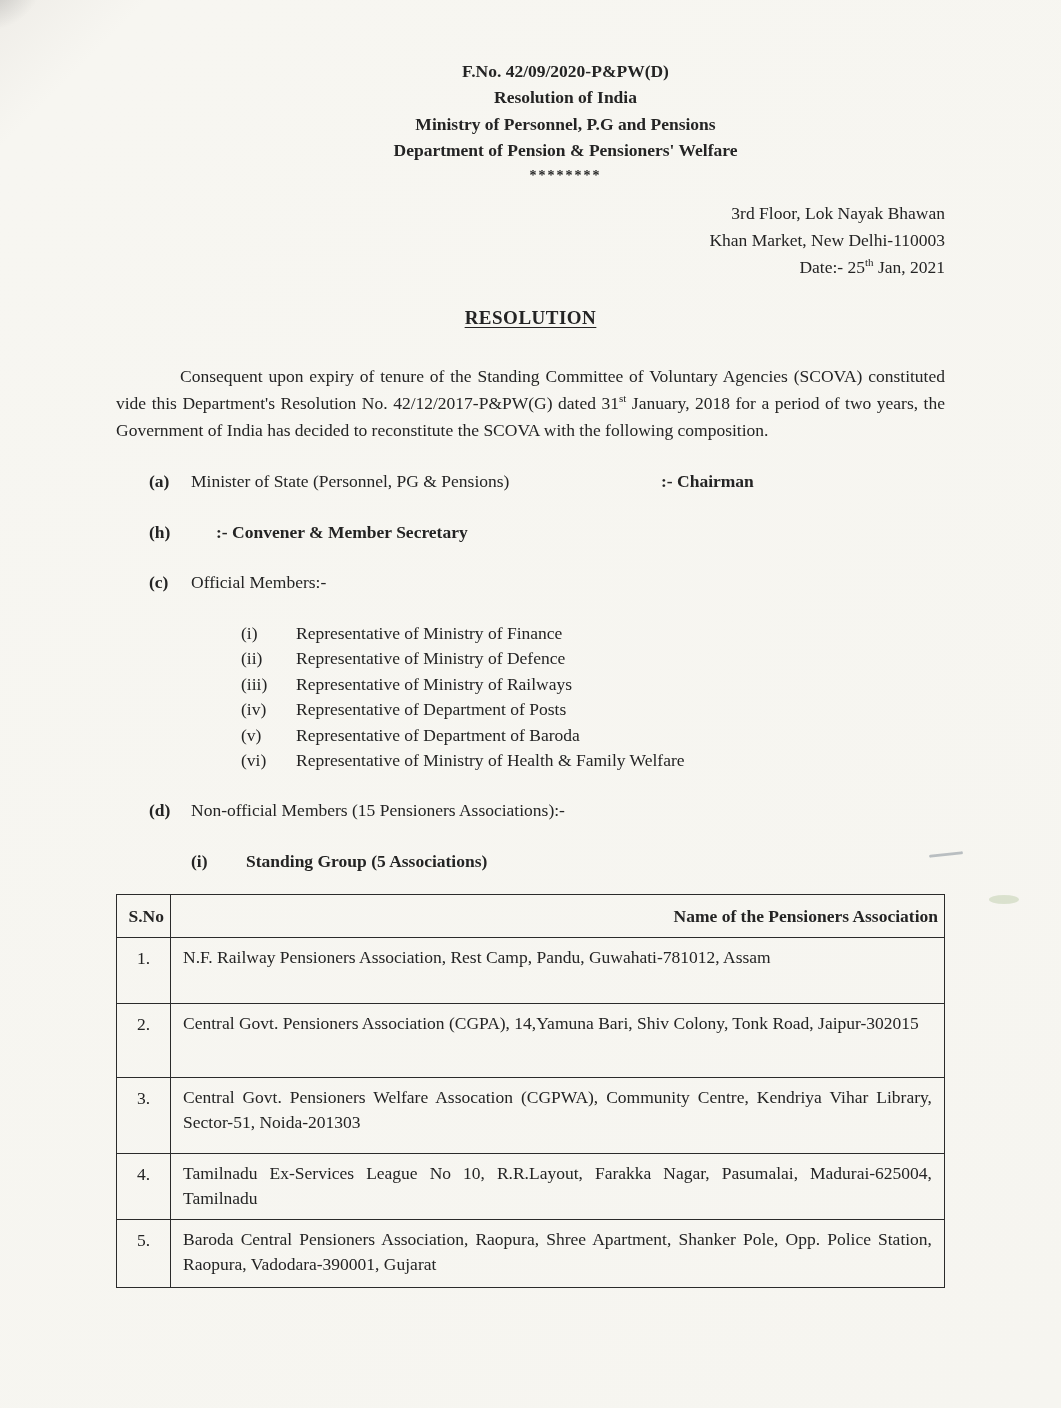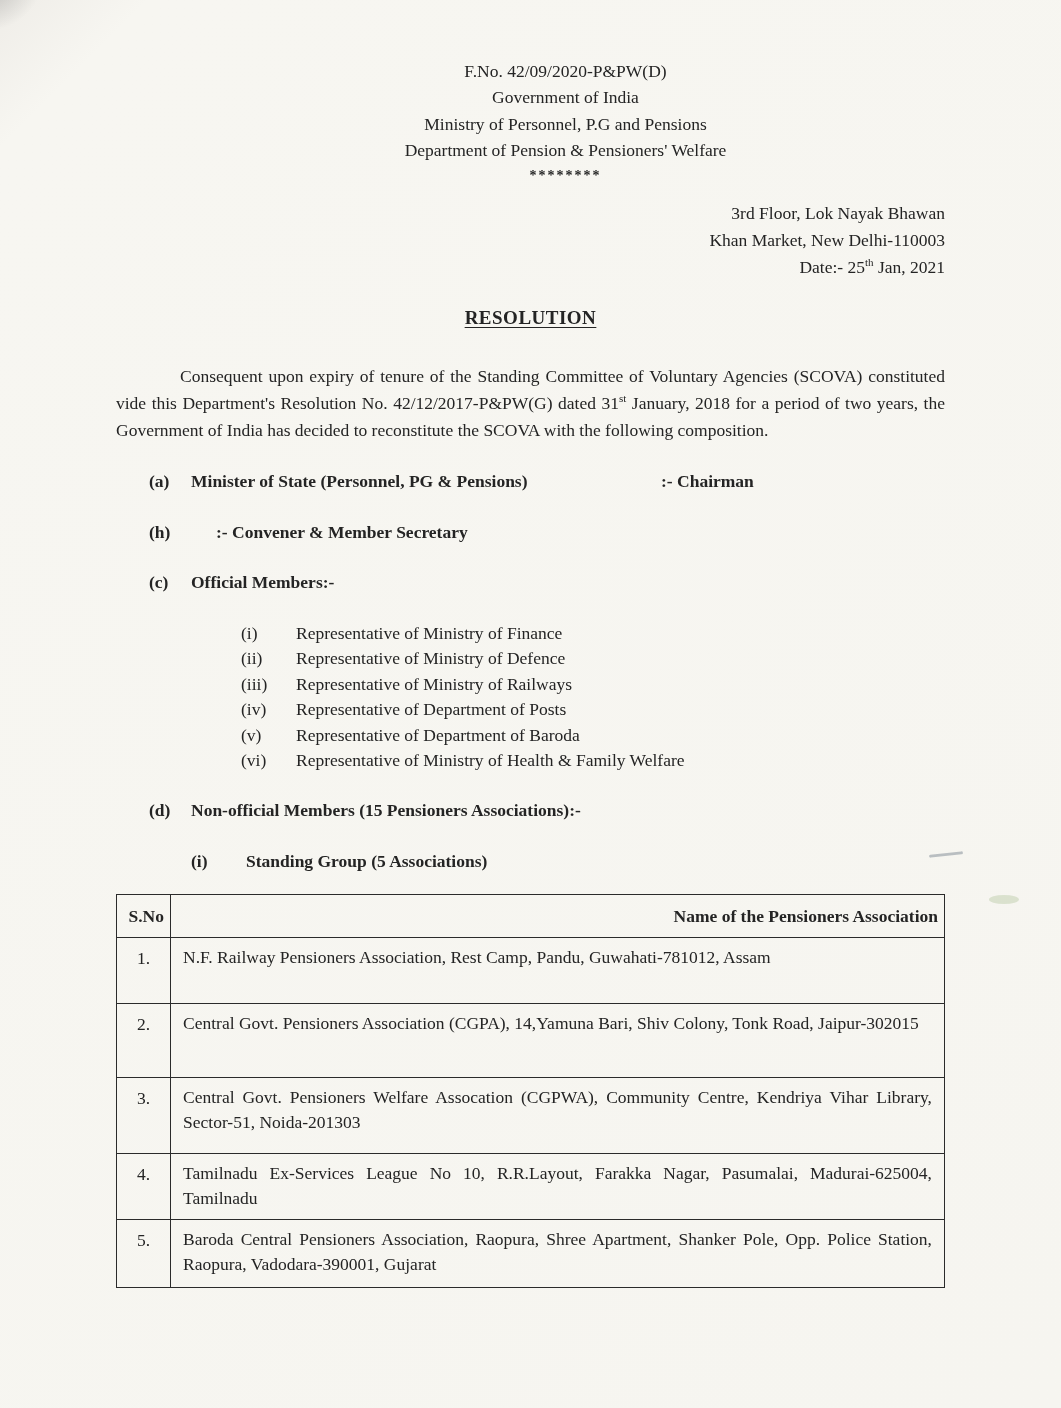--- a/index.html
+++ b/index.html
@@ -17,21 +17,21 @@
     padding: 58px 116px 0 116px;
     font-size: 17.5px;
     line-height: 1.5;
   }
   
   .header-block {
     text-align: center;
     margin-left: 70px;
     line-height: 1.5;
   }
-  .header-block div { white-space: nowrap; }
+  .header-block div { white-space: nowrap; font-weight: bold; }
   .stars {
     font-weight: bold;
     letter-spacing: 2px;
     font-size: 14px;
     margin-top: 2px;
   }
   .address-block {
     text-align: right;
     margin-top: 14px;
     line-height: 1.55;
@@ -54,21 +54,21 @@
     font-size: 17.5px;
   }
   
   .comp-row {
     display: flex;
     padding-left: 33px;
     margin-top: 24px;
     align-items: baseline;
   }
   .comp-label { width: 42px; font-weight: bold; flex: 0 0 42px; }
-  .comp-text  { width: 445px; flex: 0 0 445px; font-weight: bold; }
+  .comp-text  { width: 445px; flex: 0 0 445px; font-weight: normal; }
   .comp-role  { font-weight: bold; margin-left: 25px; }
   .officials { margin-top: 26px; }
   .off-row {
     display: flex;
     padding-left: 125px;
     line-height: 1.45;
     align-items: baseline;
   }
   .off-num { width: 55px; flex: 0 0 55px; }
   .standing-row {
@@ -140,21 +140,21 @@
 </style>
 </head>
 <body>
 
 <div class="corner-shadow"></div>
 
 <div class="page">
 
   <div class="header-block">
     <div>F.No. 42/09/2020-P&amp;PW(D)</div>
-    <div>Government of India</div>
+    <div>Resolution of India</div>
     <div>Ministry of Personnel, P.G and Pensions</div>
     <div>Department of Pension &amp; Pensioners' Welfare</div>
     <div class="stars">********</div>
   </div>
 
   <div class="address-block">
     <div>3rd Floor, Lok Nayak Bhawan</div>
     <div>Khan Market, New Delhi-110003</div>
     <div><span>Date:-  25</span><sup>th</sup><span> Jan, 2021</span></div>
   </div>

